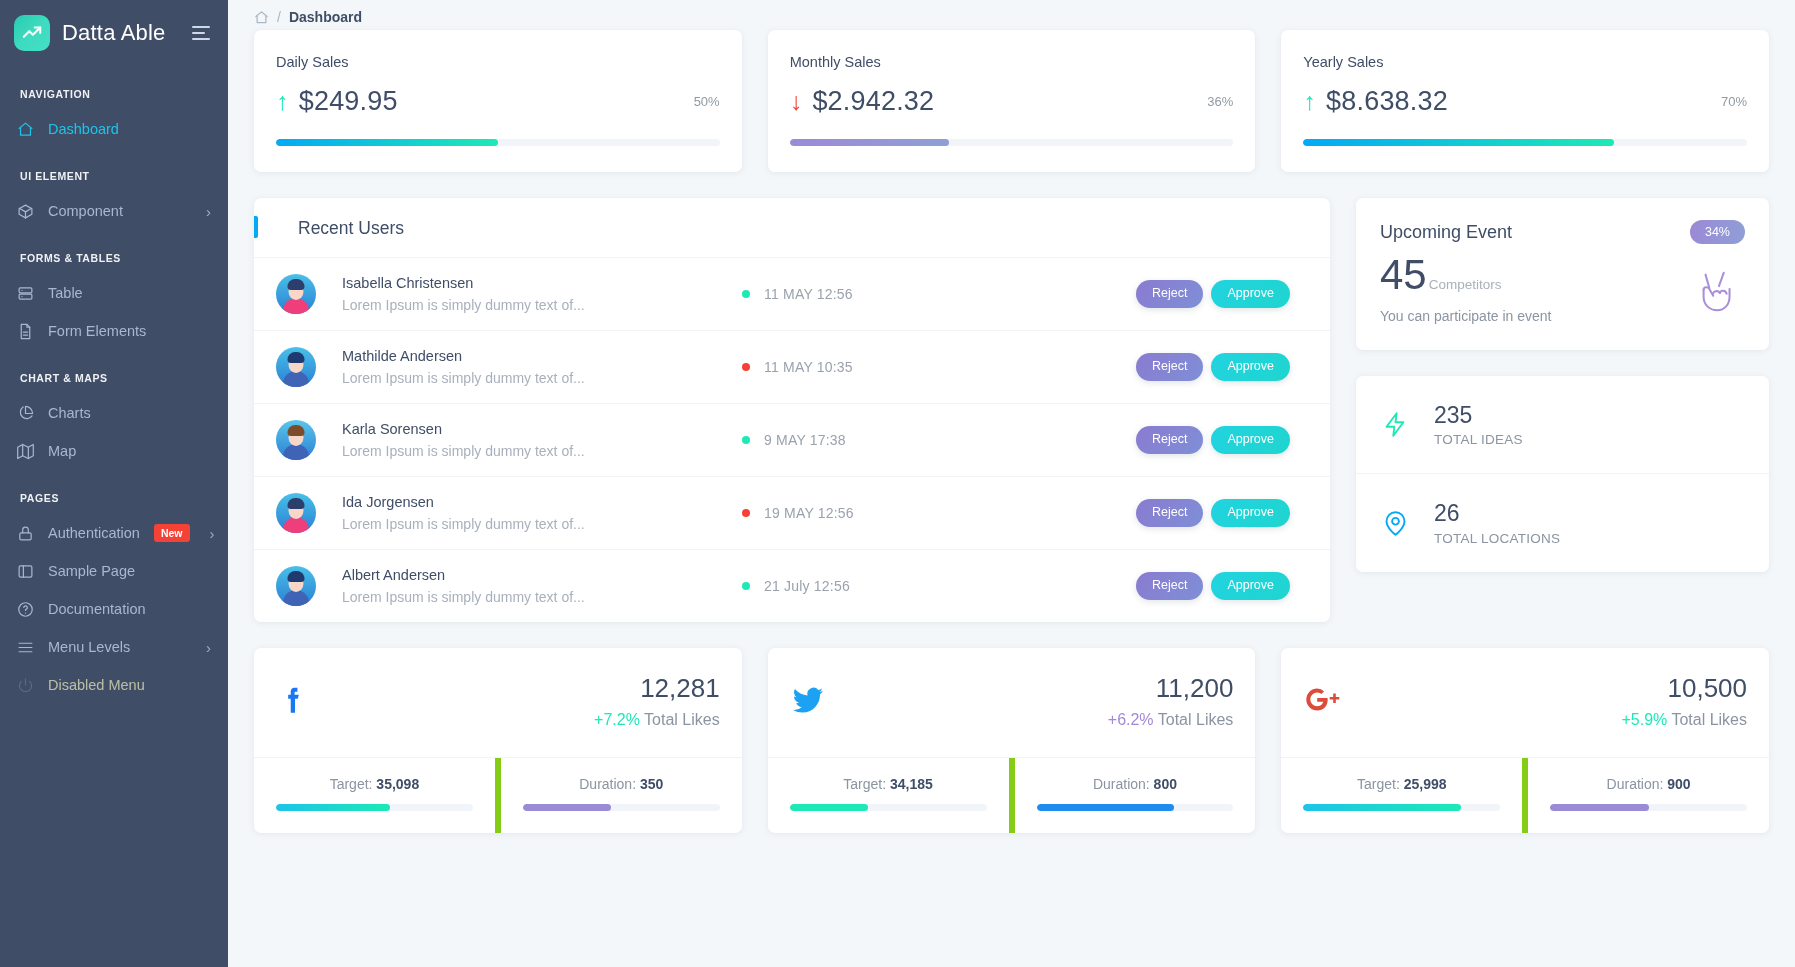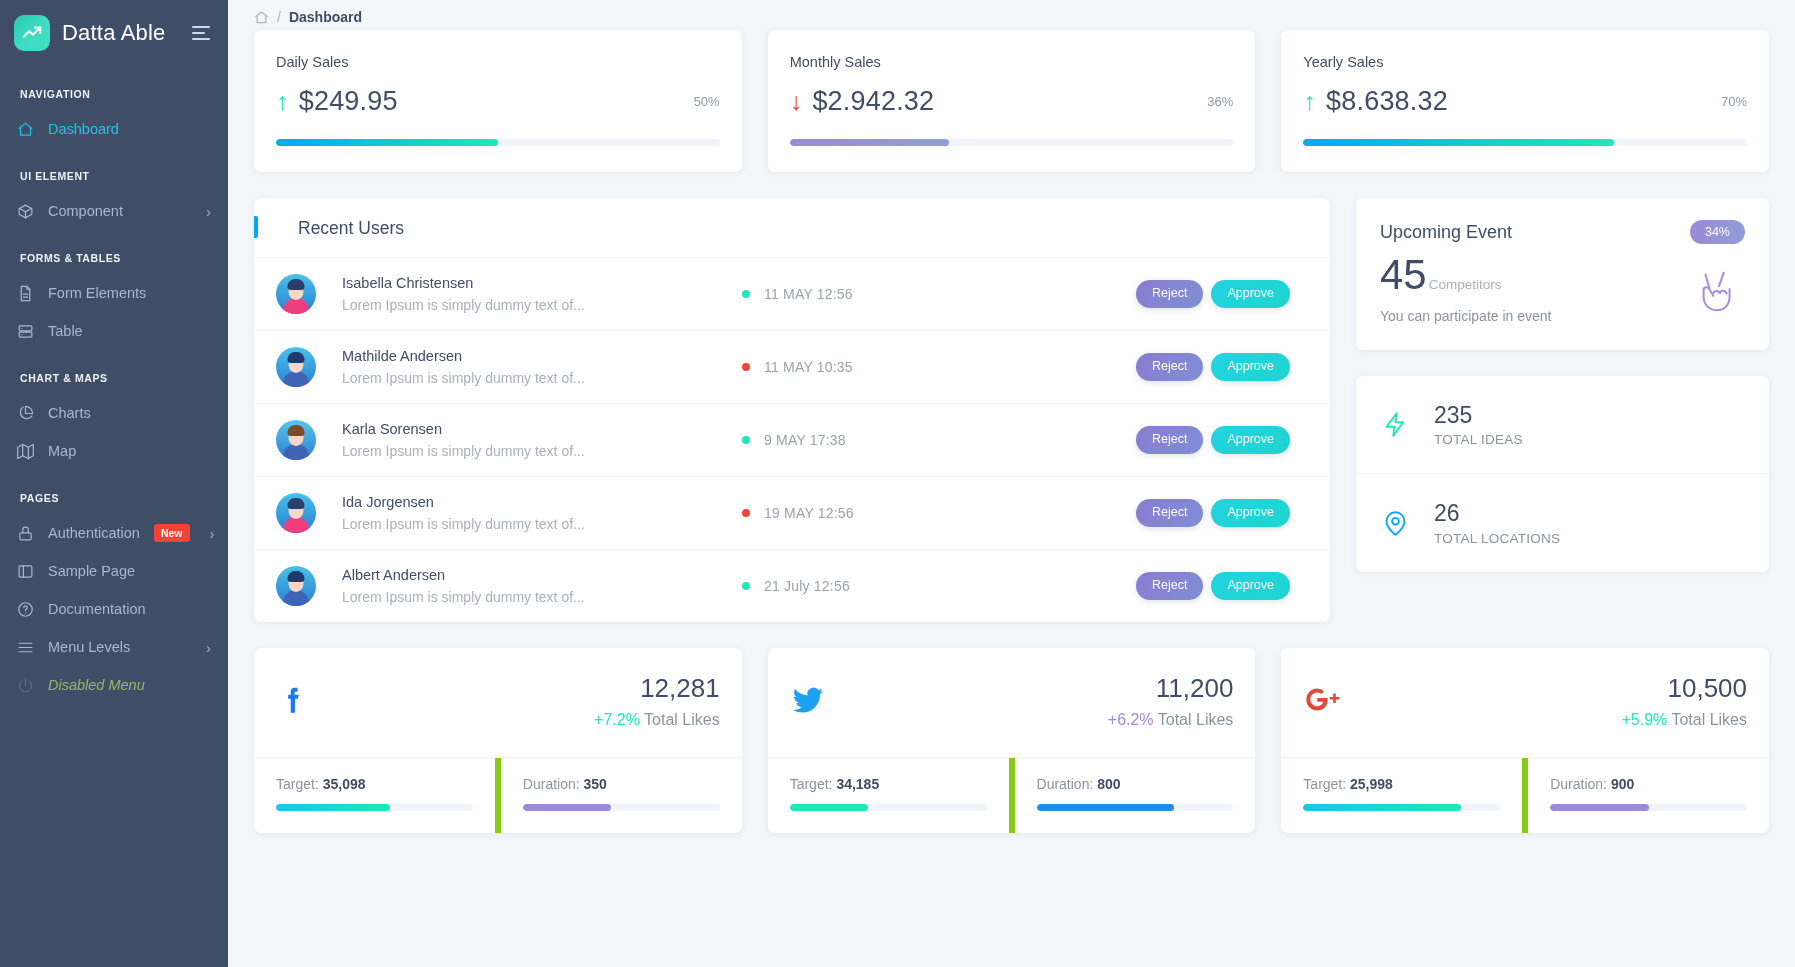--- a/index.html
+++ b/index.html
@@ -49,21 +49,21 @@
   .nav-item {
     display: flex; align-items: center; gap: 14px;
     padding: 10px 12px 10px 16px; cursor: pointer;
     color: #a9b7d0; font-size: 14.5px; position: relative;
     white-space: nowrap;
   }
   .nav-item .nav-ico { width: 18px; height: 18px; flex: 0 0 18px; display:flex; align-items:center; justify-content:center; }
   .nav-item .nav-ico svg { display: block; }
   .nav-item.active { color: #1dc4e9; }
   .nav-item.active .nav-ico svg { stroke: #1dc4e9; }
-  .nav-item.disabled { color: #bef264; opacity: .65; font-style: italic; }
+  .nav-item.disabled { color: #fef9c3; opacity: .65; }
   .nav-item .nav-label { flex: 1 1 auto; }
   .nav-chevron { width: 10px; color: #a9b7d0; font-size: 15px; line-height: 1; opacity:.9;}
   .badge-new {
     background: #f44236; color: #fff; font-size: 10.5px; font-weight: 600;
     border-radius: 3px; padding: 2px 7px; margin-right: 6px; line-height: 1.35;
   }
 
   
   .main { flex: 1 1 auto; height: 967px; overflow: hidden; background: #f4f7fa; }
   .breadcrumb {
@@ -162,21 +162,21 @@
   .soc-card { flex: 1 1 0; display: flex; flex-direction: column; }
   .soc-top { display: flex; align-items: center; justify-content: space-between; padding: 26px 22px 28px; }
   .soc-ico { flex: 0 0 auto; }
   .soc-vals { text-align: right; }
   .soc-count { font-size: 26px; font-weight: 300; color: #3f4d67; line-height: 1.1; }
   .soc-sub { font-size: 16px; color: #8b94a1; margin-top: 8px; }
   .soc-pct-green { color: #1de9b6; }
   .soc-pct-purple { color: #a389d4; }
   .soc-pct-teal { color: #1de9b6; }
   .soc-foot { display: flex; border-top: 1px solid #f1f3f7; }
-  .soc-half { flex: 1 1 0; padding: 18px 22px 22px; text-align: left; }
+  .soc-half { flex: 1 1 0; padding: 18px 22px 22px; text-align: center; }
   .soc-half + .soc-half { border-left: 6px solid #84cc16; }
   .soc-half-lbl { font-size: 14px; color: #8b94a1; margin-bottom: 12px; }
   .soc-half-lbl b { color: #3f4d67; font-weight: 600; }
   .g-green { background: #1de9b6; }
   .g-blue  { background: #1f8ded; }
   .g-cyanteal { background: linear-gradient(90deg,#1dc4e9 0%,#1de9b6 100%); }
   .g-lilac { background: #9b8bd6; }
 </style>
 </head>
 <body>
@@ -218,38 +218,38 @@
               <path d="M12 21.5v-9"></path>
             </svg>
           </span>
           <span class="nav-label">Component</span>
           <span class="nav-chevron">›</span>
         </div>
         <div class="nav-caption">FORMS &amp; TABLES</div>
         <div class="nav-item">
           <span class="nav-ico">
             <svg width="17" height="17" viewBox="0 0 24 24" fill="none" stroke="#a9b7d0" stroke-width="1.7" stroke-linecap="round" stroke-linejoin="round">
+              <rect x="3" y="4" width="18" height="7" rx="1.5"></rect>
+              <rect x="3" y="13" width="18" height="7" rx="1.5"></rect>
+              <path d="M7 7.5h.01"></path>
+              <path d="M7 16.5h.01"></path>
+            </svg>
+          </span>
+          <span class="nav-label">Table</span>
+        </div>
+        <div class="nav-item">
+          <span class="nav-ico">
+            <svg width="17" height="17" viewBox="0 0 24 24" fill="none" stroke="#a9b7d0" stroke-width="1.7" stroke-linecap="round" stroke-linejoin="round">
               <path d="M14 2H6v20h12V6z"></path>
               <path d="M14 2v4h4"></path>
               <path d="M9 13h6"></path>
               <path d="M9 17h6"></path>
             </svg>
           </span>
           <span class="nav-label">Form Elements</span>
-        </div>
-        <div class="nav-item">
-          <span class="nav-ico">
-            <svg width="17" height="17" viewBox="0 0 24 24" fill="none" stroke="#a9b7d0" stroke-width="1.7" stroke-linecap="round" stroke-linejoin="round">
-              <rect x="3" y="4" width="18" height="7" rx="1.5"></rect>
-              <rect x="3" y="13" width="18" height="7" rx="1.5"></rect>
-              <path d="M7 7.5h.01"></path>
-              <path d="M7 16.5h.01"></path>
-            </svg>
-          </span>
-          <span class="nav-label">Table</span>
         </div>
         <div class="nav-caption">CHART &amp; MAPS</div>
         <div class="nav-item">
           <span class="nav-ico">
             <svg width="17" height="17" viewBox="0 0 24 24" fill="none" stroke="#a9b7d0" stroke-width="1.7" stroke-linecap="round" stroke-linejoin="round">
               <path d="M21.2 15.3A9 9 0 1 1 8.7 2.8"></path>
               <path d="M22 12A10 10 0 0 0 12 2v10z"></path>
             </svg>
           </span>
           <span class="nav-label">Charts</span>

